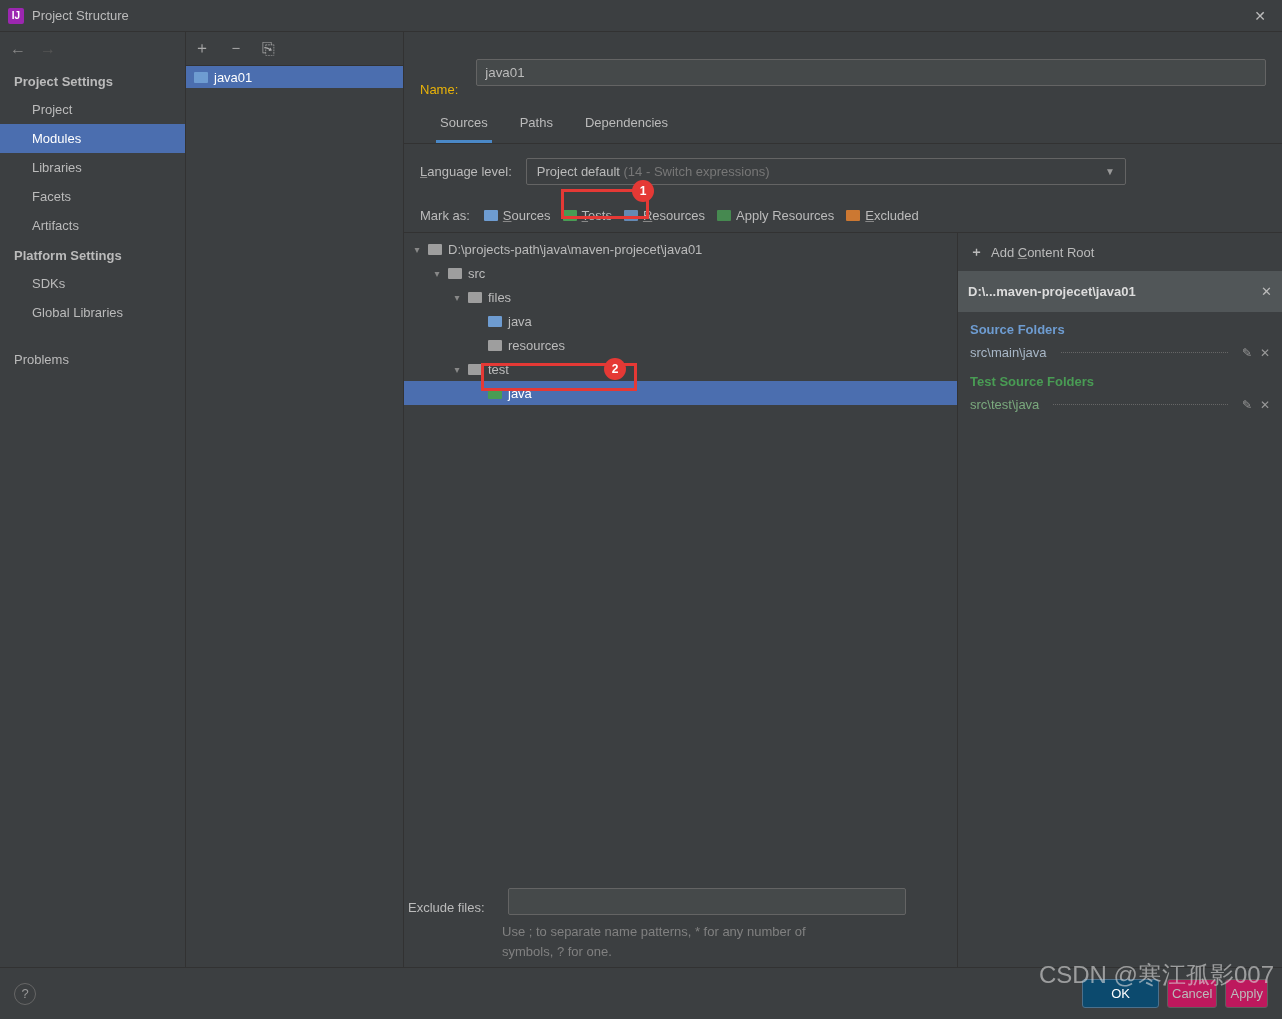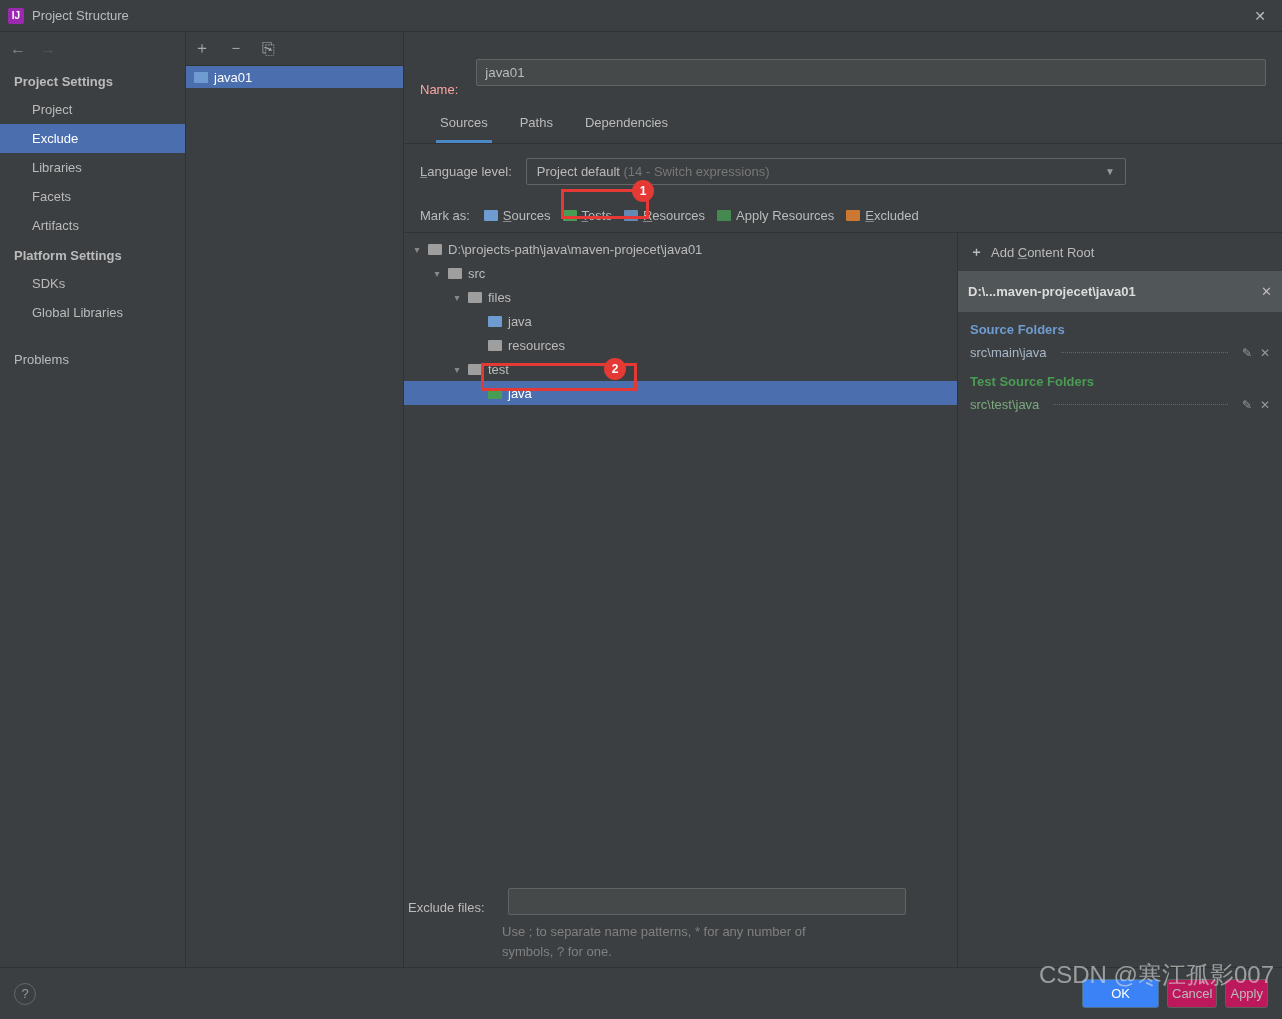--- a/index.html
+++ b/index.html
@@ -30,21 +30,21 @@
 .mod-item.selected { background: #4b6eaf; color: #fff; }
 .folder-icon { width: 14px; height: 11px; display: inline-block; border-radius: 1px; }
 .folder-blue { background: #6e9cd1; }
 .folder-gray { background: #9e9e9e; }
 .folder-green { background: #499c54; }
 .folder-orange { background: #cc7832; }
 
 
 .detail { flex: 1; display: flex; flex-direction: column; padding: 0; }
 .name-row { display: flex; align-items: center; padding: 16px 16px 10px 16px; gap: 18px; }
-.name-row label { color: #fca5a5; margin-top: 34px; }
+.name-row label { color: #eab308; margin-top: 34px; }
 .name-row input { flex: 1; background: #45494a; border: 1px solid #646464; color: #bbbbbb; padding: 5px 8px; border-radius: 2px; }
 
 .tabs { display: flex; border-bottom: 1px solid #323232; padding-left: 32px; gap: 24px; }
 .tab { padding: 8px 4px 10px; cursor: pointer; color: #bbbbbb; }
 .tab.active { border-bottom: 3px solid #4a88c7; color: #bbbbbb; }
 
 .lang-row { display: flex; align-items: center; padding: 14px 16px; gap: 14px; }
 .lang-row .sel { flex: 1; max-width: 600px; background: #3c3f41; border: 1px solid #646464; border-radius: 2px; padding: 5px 10px; display: flex; align-items: center; justify-content: space-between; cursor: pointer; }
 .sel .hint { color: #777; }
 .sel .caret { color: #999; font-size: 10px; }
@@ -78,21 +78,21 @@
 
 .exclude-row { padding: 14px 0 6px 4px; display: flex; align-items: flex-end; gap: 10px; }
 .exclude-row input { width: 398px; background: #45494a; border: 1px solid #646464; padding: 5px 8px; color: #bbb; border-radius: 2px; }
 .hint-text { color: #808080; padding-left: 98px; max-width: 500px; line-height: 1.5; }
 
 
 .footer { position: absolute; bottom: 0; left: 0; right: 0; height: 52px; border-top: 1px solid #323232; display: flex; align-items: center; padding: 0 14px; gap: 8px; }
 .footer .help { width: 22px; height: 22px; border: 1px solid #666; border-radius: 50%; display: flex; align-items: center; justify-content: center; cursor: pointer; color: #999; font-size: 13px; }
 .footer .spacer { flex: 1; }
 .btn { padding: 6px 4px; border-radius: 3px; cursor: pointer; border: 1px solid #5e5e5e; background: #be185d; color: #bbbbbb; }
-.btn.primary { background: #3b82f6; border-color: #4c708c; color: #fff; padding: 6px 28px; }
+.btn.primary { background: #0c4a6e; border-color: #4c708c; color: #fff; padding: 6px 28px; }
 
 
 .redbox { position: absolute; border: 3px solid #e53935; pointer-events: none; }
 .badge { position: absolute; width: 22px; height: 22px; border-radius: 50%; background: #e53935; color: #fff; font-size: 12px; display: flex; align-items: center; justify-content: center; pointer-events: none; font-weight: bold; }
 .watermark { position: absolute; right: 8px; bottom: 28px; color: rgba(220,220,220,0.6); font-size: 24px; pointer-events: none; }
 
 .u { text-decoration: underline; text-decoration-color: #888; }
 </style>
 </head>
 <body>
@@ -105,21 +105,21 @@
 
 <div class="main">
 
   <div class="nav">
     <div class="nav-tb">
       <span class="arrow">←</span>
       <span class="arrow disabled">→</span>
     </div>
     <div class="nav-header">Project Settings</div>
     <div class="nav-item">Project</div>
-    <div class="nav-item selected">Exclude</div>
+    <div class="nav-item selected">Modules</div>
     <div class="nav-item">Libraries</div>
     <div class="nav-item">Facets</div>
     <div class="nav-item">Artifacts</div>
     <div class="nav-header">Platform Settings</div>
     <div class="nav-item">SDKs</div>
     <div class="nav-item">Global Libraries</div>
     <div style="height:18px"></div>
     <div class="nav-item" style="padding-left:14px">Problems</div>
   </div>
 

